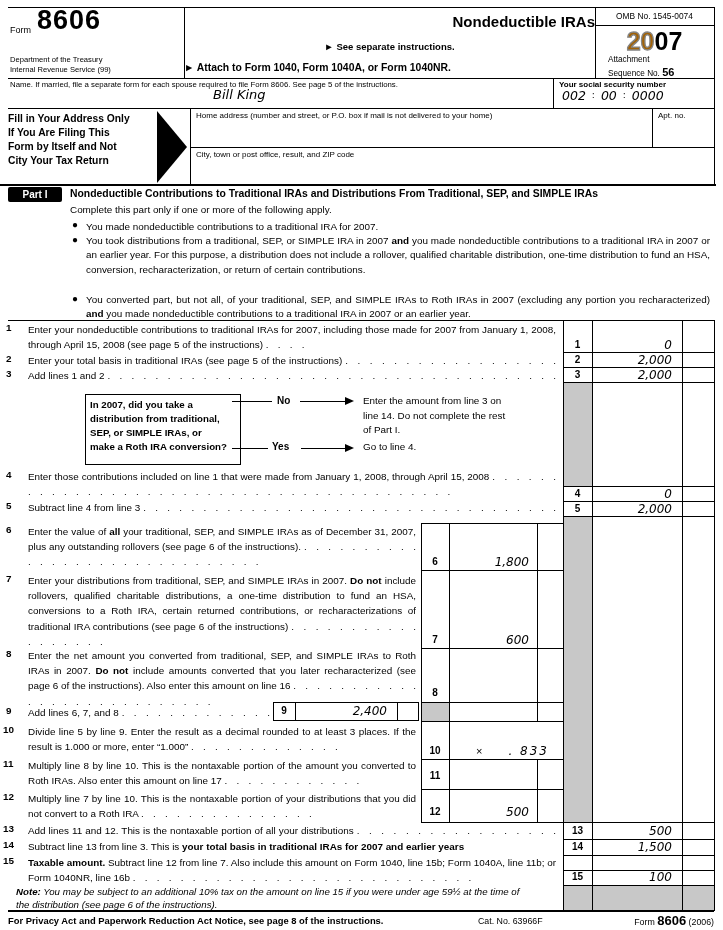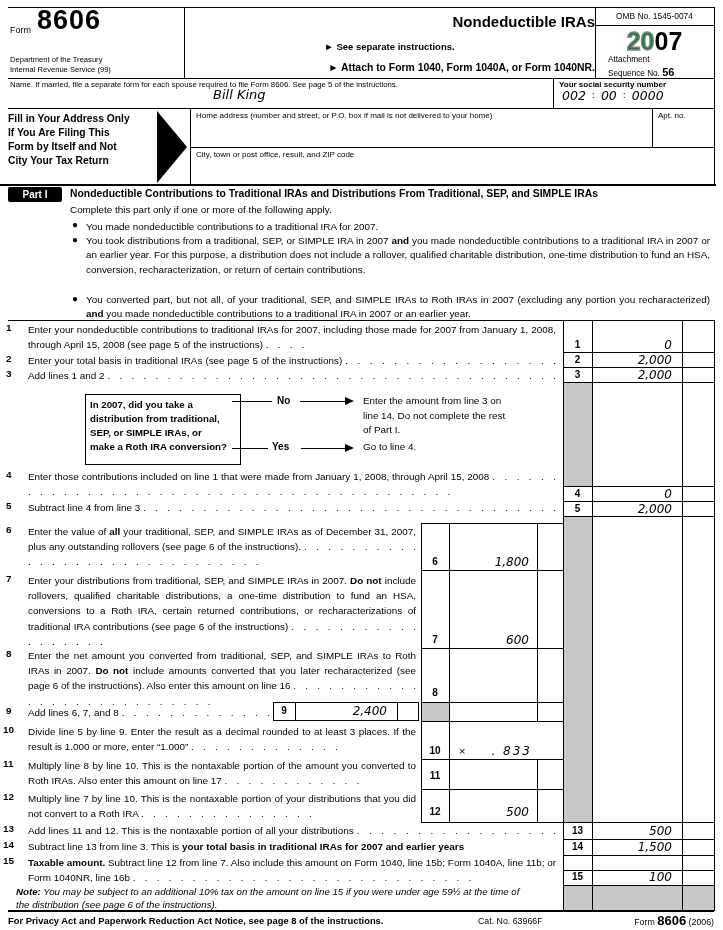--- a/index.html
+++ b/index.html
@@ -18,21 +18,21 @@
   .dt{word-spacing:6.5px;}
   .pre{white-space:pre-line;}
   .ah{position:absolute;width:0;height:0;border-top:4px solid transparent;
       border-bottom:4px solid transparent;border-left:9px solid #000;}
   .bigarrow{position:absolute;width:0;height:0;border-top:36px solid transparent;
       border-bottom:36px solid transparent;border-left:30px solid #000;}
   .qbox{position:absolute;border:1.5px solid #000;font-weight:bold;font-size:9.7px;
       line-height:13.9px;padding:3px 4px;}
   .badge{position:absolute;background:#000;color:#fff;font-weight:bold;font-size:10px;
       text-align:center;line-height:15px;border-radius:2px;}
-  .yr20{color:#15803d;-webkit-text-stroke:1.3px #858585;}
+  .yr20{color:#a16207;-webkit-text-stroke:1.3px #858585;}
   .ssn-sep{font-style:normal;font-size:9px;padding:0 6px;vertical-align:2px;}
   .blt{position:absolute;font-size:10px;}
 </style>
 </head>
 <body>
 
 <div id="page">
 
   <i class="hl" style="top:7px;left:8px;width:706px"></i>
   <i class="vl" style="left:184px;top:7px;height:71px"></i>
@@ -41,21 +41,21 @@
   <i class="hl" style="top:25px;left:595px;width:119px"></i>
   <i class="hl" style="top:78px;left:8px;width:706px"></i>
 
   <div class="abs" style="left:10px;top:25px;font-size:9px">Form</div>
   <div class="abs" style="left:37px;top:5px;font-size:27px;font-weight:bold;letter-spacing:1px">8606</div>
   <div class="abs pre" style="left:10px;top:55px;font-size:7.6px;line-height:9.6px">Department of the Treasury
 Internal Revenue Service    (99)</div>
 
   <div class="abs" style="left:184px;top:13px;width:411px;text-align:right;font-size:15px;font-weight:bold">Nondeductible IRAs</div>
   <div class="abs" style="left:184px;top:41px;width:411px;text-align:center;font-size:9.5px;font-weight:bold">► See separate instructions.</div>
-  <div class="abs" style="left:184px;top:62px;width:411px;text-align:right;font-size:10.4px;font-weight:bold">► Attach to Form 1040, Form 1040A, or Form 1040NR.</div>
+  <div class="abs" style="left:184px;top:62px;width:411px;text-align:left;font-size:10.4px;font-weight:bold">► Attach to Form 1040, Form 1040A, or Form 1040NR.</div>
 
   <div class="abs" style="left:595px;top:11px;width:119px;text-align:center;font-size:8.4px">OMB No. 1545-0074</div>
   <div class="abs" style="left:595px;top:27px;width:119px;text-align:center;font-size:25px;font-weight:bold"><span class="yr20">20</span><span>07</span></div>
   <div class="abs" style="left:608px;top:55px;font-size:8.2px">Attachment</div>
   <div class="abs" style="left:608px;top:66px;font-size:8.2px"><span>Sequence No.</span> <span style="font-size:11px;font-weight:bold">56</span></div>
 
   <i class="vl" style="left:553px;top:78px;height:30px"></i>
   <i class="hl" style="top:108px;left:8px;width:706px"></i>
   <div class="abs" style="left:10px;top:80px;font-size:7.8px;width:540px">Name. If married, file a separate form for each spouse required to file Form 8606. See page 5 of the instructions.</div>
   <div class="abs" style="left:213px;top:87px;font-family:'DejaVu Sans',sans-serif;font-style:italic;font-size:13px">Bill King</div>
@@ -187,21 +187,21 @@
   <div class="val" style="left:449px;top:686px;width:80px"></div>
 
   <div class="mnum" style="left:6px;top:705px">9</div>
   <div class="lbl" style="left:28px;top:705px;width:242px;height:15px"><span>Add lines 6, 7, and 8</span> <span class="dt">. . . . . . . . . . . . . .</span></div>
   <div class="cnum" style="left:273px;top:705px;width:22px">9</div>
   <div class="val" style="left:297px;top:704px;width:90px">2,400</div>
 
   <div class="mnum" style="left:3px;top:724px">10</div>
   <div class="lbl" style="left:28px;top:724px;width:388px;height:31px"><span>Divide line 5 by line 9. Enter the result as a decimal rounded to at least 3 places. If the result is 1.000 or more, enter “1.000”</span> <span class="dt">. . . . . . . . . . . . .</span></div>
   <div class="cnum" style="left:421px;top:745px;width:28px">10</div>
-  <div class="val" style="left:449px;top:744px;width:100px;text-align:left"><span style="font-style:normal;font-family:'Liberation Sans',sans-serif;font-size:11px;margin-left:10px">×</span><span style="margin-left:26px;letter-spacing:2px">. 833</span></div>
+  <div class="val" style="left:449px;top:744px;width:100px;text-align:right"><span style="font-style:normal;font-family:'Liberation Sans',sans-serif;font-size:11px;margin-left:10px">×</span><span style="margin-left:26px;letter-spacing:2px">. 833</span></div>
 
   <div class="mnum" style="left:3px;top:758px">11</div>
   <div class="lbl" style="left:28px;top:758px;width:388px;height:31px"><span>Multiply line 8 by line 10. This is the nontaxable portion of the amount you converted to Roth IRAs. Also enter this amount on line 17</span> <span class="dt">. . . . . . . . . . . .</span></div>
   <div class="cnum" style="left:421px;top:770px;width:28px">11</div>
   <div class="val" style="left:449px;top:769px;width:80px"></div>
 
   <div class="mnum" style="left:3px;top:791px">12</div>
   <div class="lbl" style="left:28px;top:791px;width:388px;height:31px"><span>Multiply line 7 by line 10. This is the nontaxable portion of your distributions that you did not convert to a Roth IRA</span> <span class="dt">. . . . . . . . . . . . . . .</span></div>
   <div class="cnum" style="left:421px;top:806px;width:28px">12</div>
   <div class="val" style="left:449px;top:805px;width:80px">500</div>

